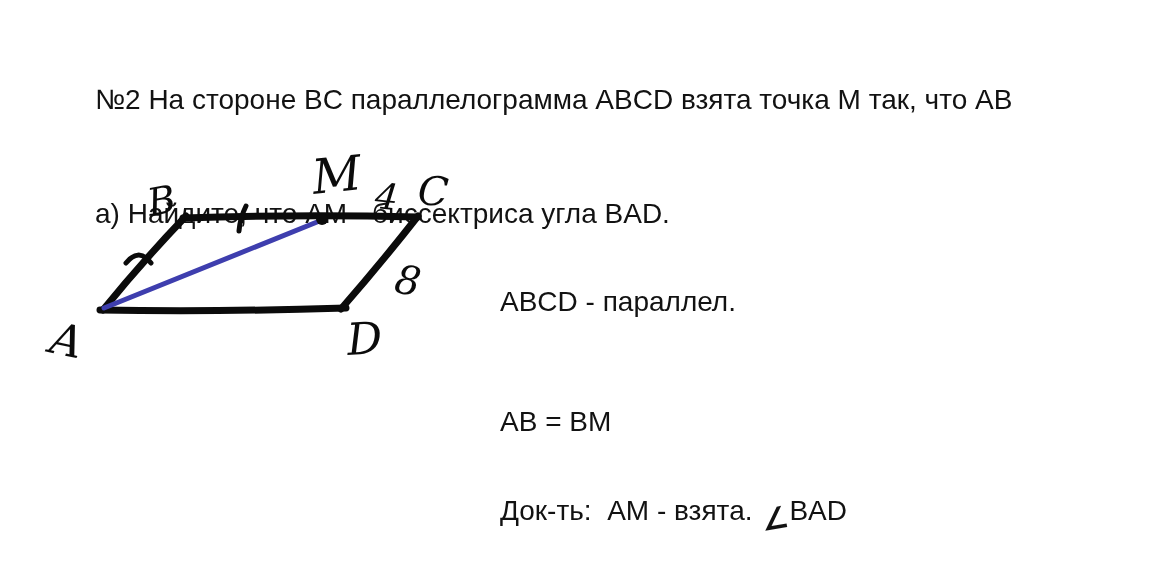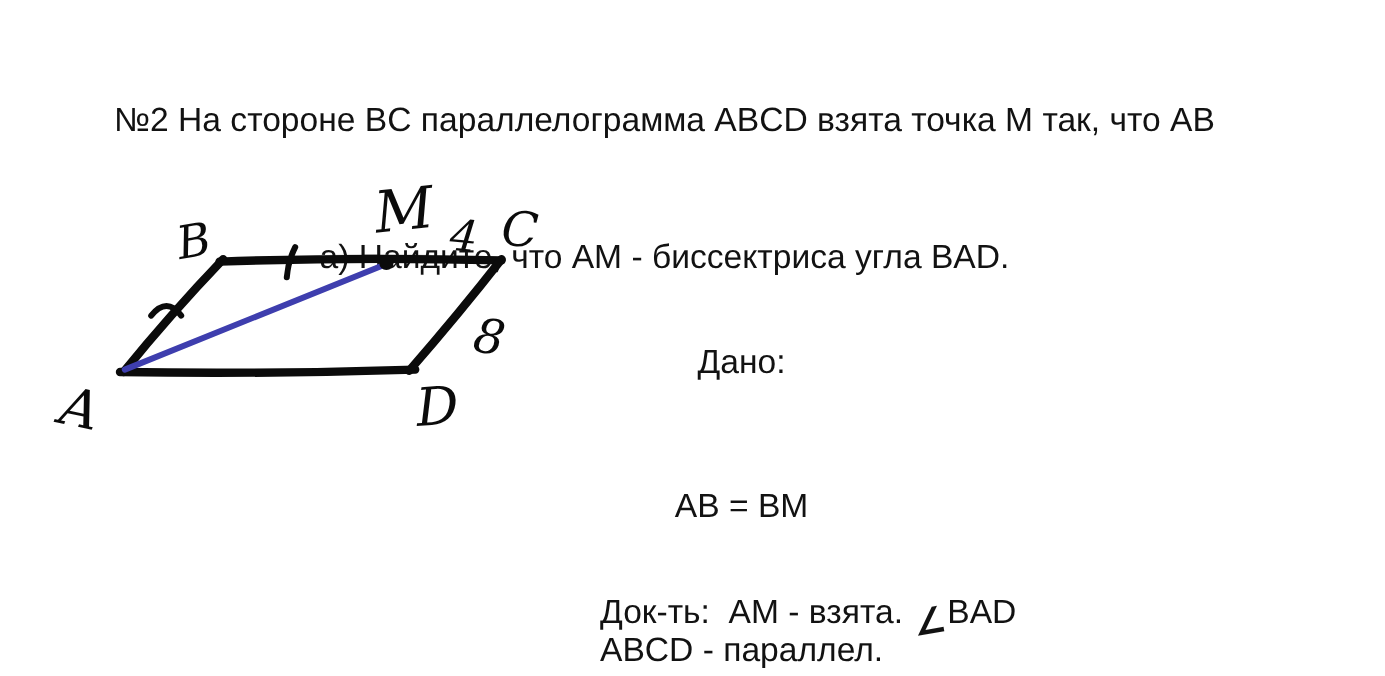--- a/index.html
+++ b/index.html
@@ -1,18 +1,18 @@
 <!DOCTYPE html>
 <html><head>
 <meta charset="utf-8">
 <style>
   html,body{margin:0;padding:0;background:#fff;}
   .page{
     position:relative;width:1154px;height:563px;background:#ffffff;overflow:hidden;
-    font-family:"Liberation Sans",sans-serif;color:#121212;text-align:center;
+    font-family:"Liberation Sans",sans-serif;color:#121212;
   }
   .problem{
     position:absolute;left:95px;top:5px;font-size:28px;line-height:38px;
     white-space:pre-wrap;letter-spacing:0;
   }
   .given{
     position:absolute;left:500px;top:202px;font-size:28px;line-height:40px;
     white-space:pre-wrap;
   }
   .tasks{
@@ -56,23 +56,22 @@
     <text class="hand" x="150" y="216" font-size="38" transform="rotate(-10 150 216)">B</text>
     <text class="hand" x="314" y="194" font-size="48" transform="rotate(-6 314 194)">M</text>
     <text class="hand" x="374" y="208" font-size="36" transform="rotate(6 374 208)">4</text>
     <text class="hand" x="417" y="204" font-size="40" transform="rotate(4 417 204)">C</text>
     <text class="hand" x="48" y="352" font-size="44" transform="rotate(12 48 352)">A</text>
     <text class="hand" x="348" y="355" font-size="44" transform="rotate(-4 348 355)">D</text>
     <text class="hand" x="393" y="292" font-size="40" transform="rotate(10 393 292)">8</text>
   </svg>
 
   <div class="given">
-    <div>Дано:</div>
+    <div>ABCD - параллел.</div>
     <div>AB = BM</div>
-    <div>ABCD - параллел.</div>
     
   </div>
 
   <div class="tasks">
     <div><span>Док-ть:  AM - взята.</span><span class="angle-mark">∠</span><span>BAD</span></div>
     
   </div>
 
 </div>
 

